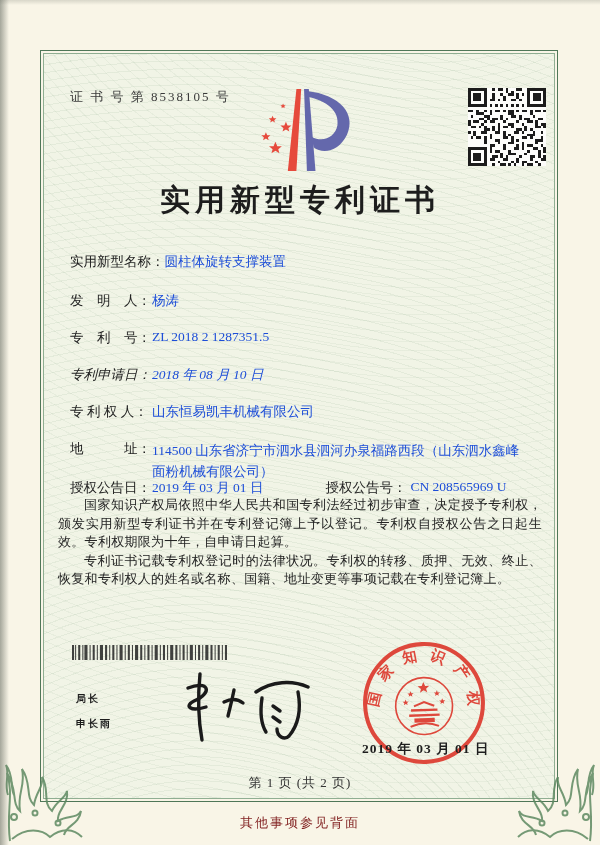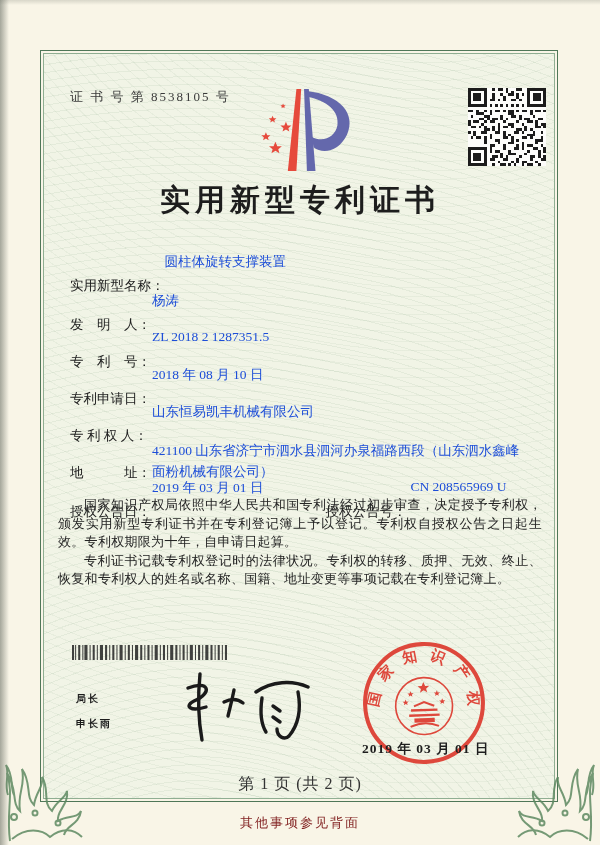--- a/index.html
+++ b/index.html
@@ -34,23 +34,23 @@
   .logo{position:absolute;left:243px;top:76px;width:124px;height:108px;}
   .qr{position:absolute;left:468px;top:88px;width:78px;height:78px;}
 
   .title{
     position:absolute;left:0;top:180px;width:100%;text-align:center;
     font-size:30px;font-weight:bold;letter-spacing:5px;color:#1d1d1d;
   }
 
   .fields{position:absolute;left:70px;top:253px;width:470px;font-size:13.5px;}
   .frow{display:flex;margin-bottom:0;position:absolute;left:0;}
-  .frow .lbl{flex:0 0 82px;white-space:nowrap;color:#222;margin-top:24px;}
+  .frow .lbl{flex:0 0 82px;white-space:nowrap;color:#222;}
   .frow .val{color:#1d4ed8;}
-  .r0{top:0px;}.r1{top:39px;}.r2{top:76px;}.r3{top:113px;}.r4{top:150px;}
+  .r0{top:0px;}.r1{top:39px;}.r2{top:76px;}.r3{top:113px;font-style:italic;}.r4{top:150px;}
   .r5{top:187px;width:470px;}
   .r5 .val{width:372px;line-height:21px;}
   .r6{top:226px;width:480px;}
   .r6 .pair2{margin-left:62px;display:flex;}
   .r6 .pair2 .lbl{flex:0 0 auto;margin-right:4px;}
 
   .paras{
     position:absolute;left:58px;top:496px;width:484px;
     font-size:13px;line-height:18.6px;text-align:justify;color:#242424;letter-spacing:.3px;
   }
@@ -59,21 +59,21 @@
   .barcode{position:absolute;left:72px;top:645px;width:155px;height:15px;opacity:.85;}
 
   .director{position:absolute;left:76px;top:692px;font-family:"Liberation Sans","DejaVu Sans",sans-serif;
     font-weight:600;font-size:10px;color:#1c1c1c;letter-spacing:2px;}
   .director div{margin-bottom:11px;}
   .signature{position:absolute;left:160px;top:668px;width:165px;height:80px;}
 
   .seal{position:absolute;left:360px;top:639px;width:128px;height:128px;opacity:.92;}
   .seal-date{position:absolute;left:362px;top:740px;font-size:13.5px;color:#1e1e1e;letter-spacing:1px;font-weight:600;}
 
-  .page-info{position:absolute;left:0;top:774px;width:100%;text-align:center;font-size:16px;color:#333;letter-spacing:1px;}
+  .page-info{position:absolute;left:0;top:774px;width:100%;text-align:center;font-size:13px;color:#333;letter-spacing:1px;}
   .footer-note{position:absolute;left:0;top:814px;width:100%;text-align:center;font-size:13px;color:#7f1d1d;letter-spacing:2px;}
 
   .flourish{position:absolute;width:86px;height:148px;bottom:2px;}
   .flourish.fl-left{left:2px;}
   .flourish.fl-right{right:2px;transform:scaleX(-1);}
 </style>
 </head>
 <body>
 
 <div class="page">
@@ -162,21 +162,21 @@
     <div class="frow r3">
       <span class="lbl">专利申请日：</span>
       <span class="val">2018 年 08 月 10 日</span>
     </div>
     <div class="frow r4">
       <span class="lbl">专 利 权 人：</span>
       <span class="val">山东恒易凯丰机械有限公司</span>
     </div>
     <div class="frow r5">
       <span class="lbl">地　　　址：</span>
-      <span class="val">421100 山东省济宁市泗水县泗河办泉福路西段（山东泗水鑫峰面粉机械有限公司）</span>
+      <span class="val">114500 山东省济宁市泗水县泗河办泉福路西段（山东泗水鑫峰面粉机械有限公司）</span>
     </div>
     <div class="frow r6">
       <span class="lbl">授权公告日：</span>
       <span class="val">2019 年 03 月 01 日</span>
       <span class="pair2">
         <span class="lbl">授权公告号：</span>
         <span class="val">CN 208565969 U</span>
       </span>
     </div>
   </div>

